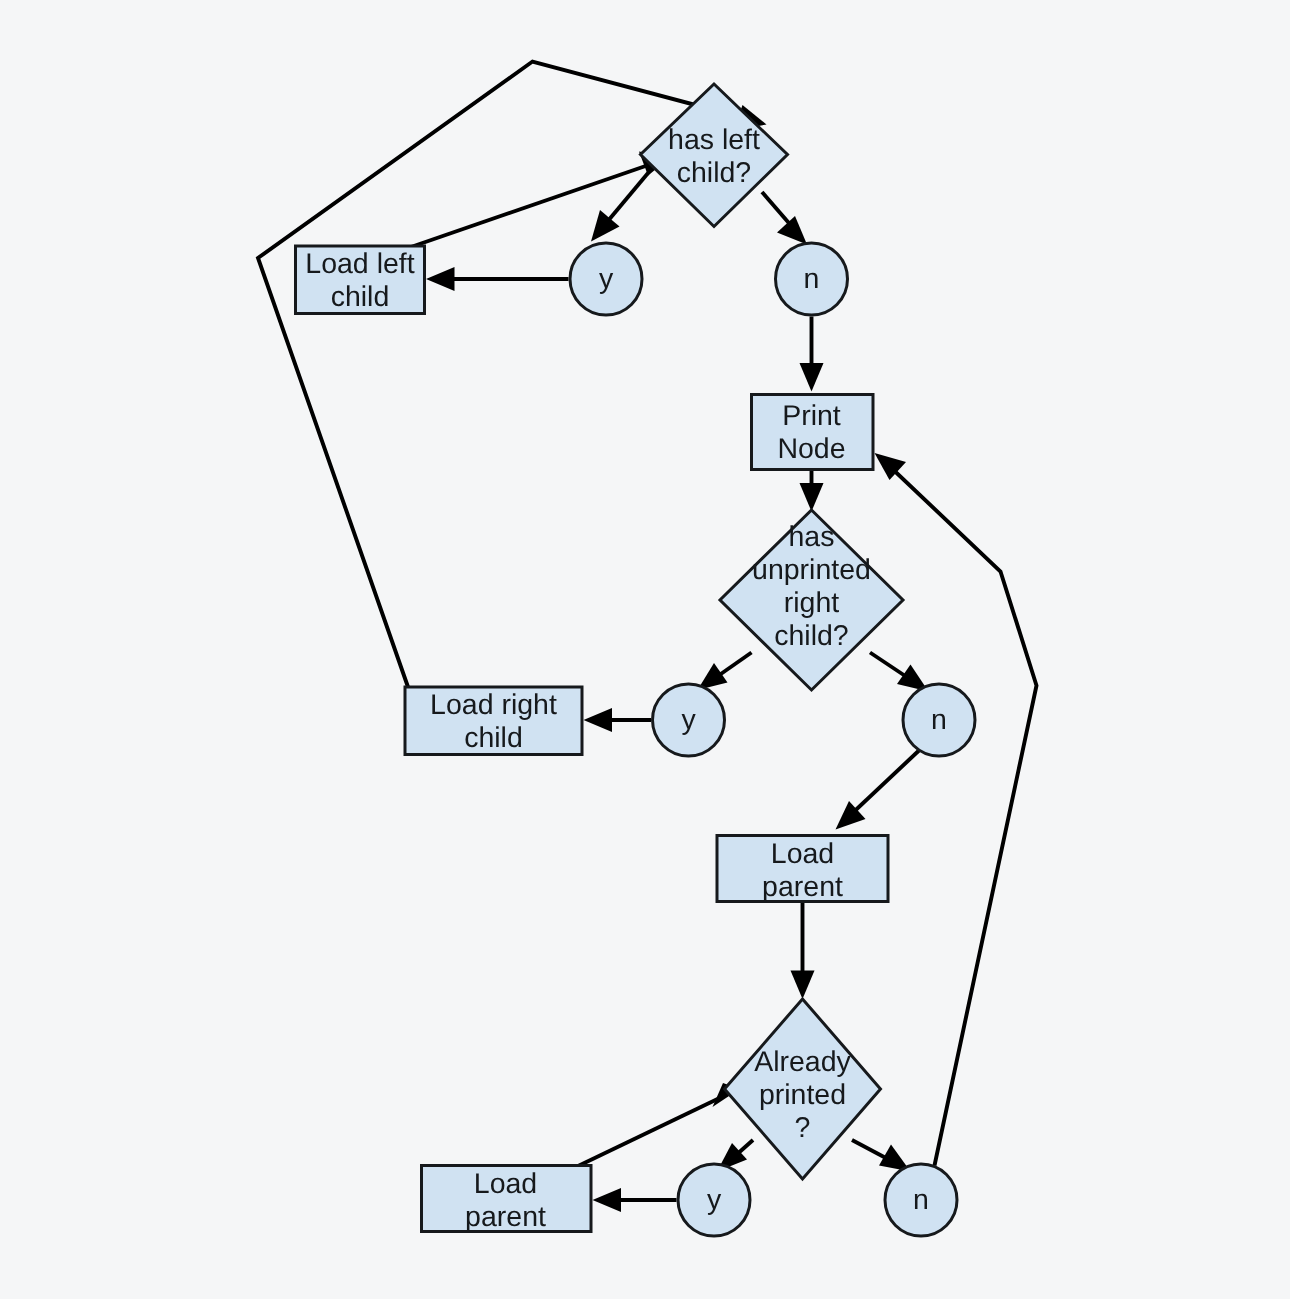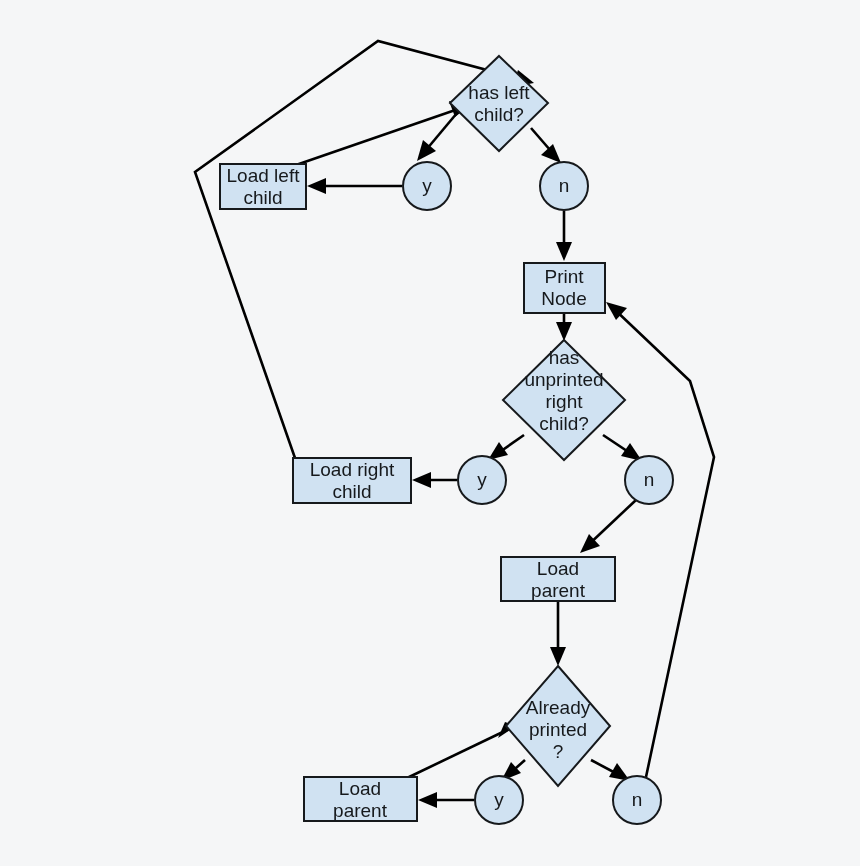--- a/index.html
+++ b/index.html
@@ -14,21 +14,20 @@
     overflow: hidden;
     position: relative;
   }
   #flowchart-root {
     position: absolute;
     left: 0;
     top: 0;
     width: 704px;
     height: 866px;
     background: #f5f6f7;
-    padding-left: 23px;
   }
   svg.flow-canvas {
     display: block;
     width: 860px;
     height: 866px;
   }
   .node-shape {
     fill: #d0e2f2;
     stroke: #16191c;
     stroke-width: 2;

